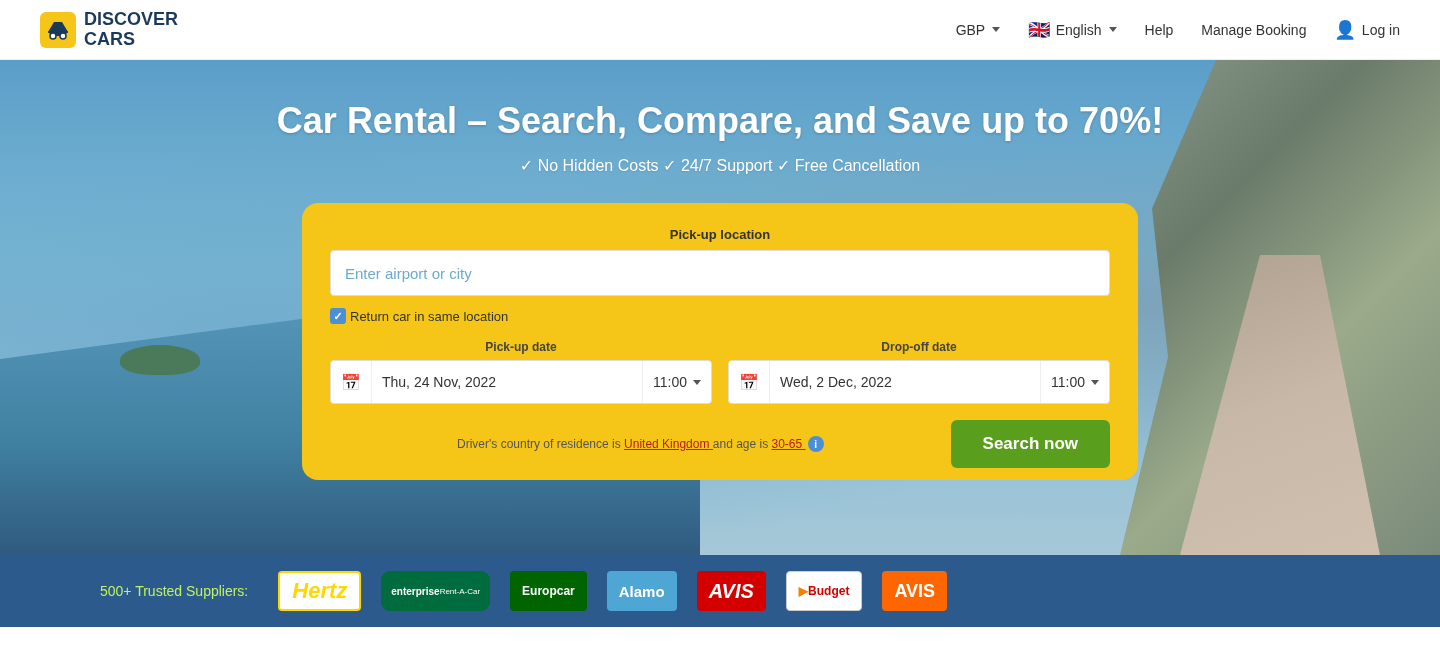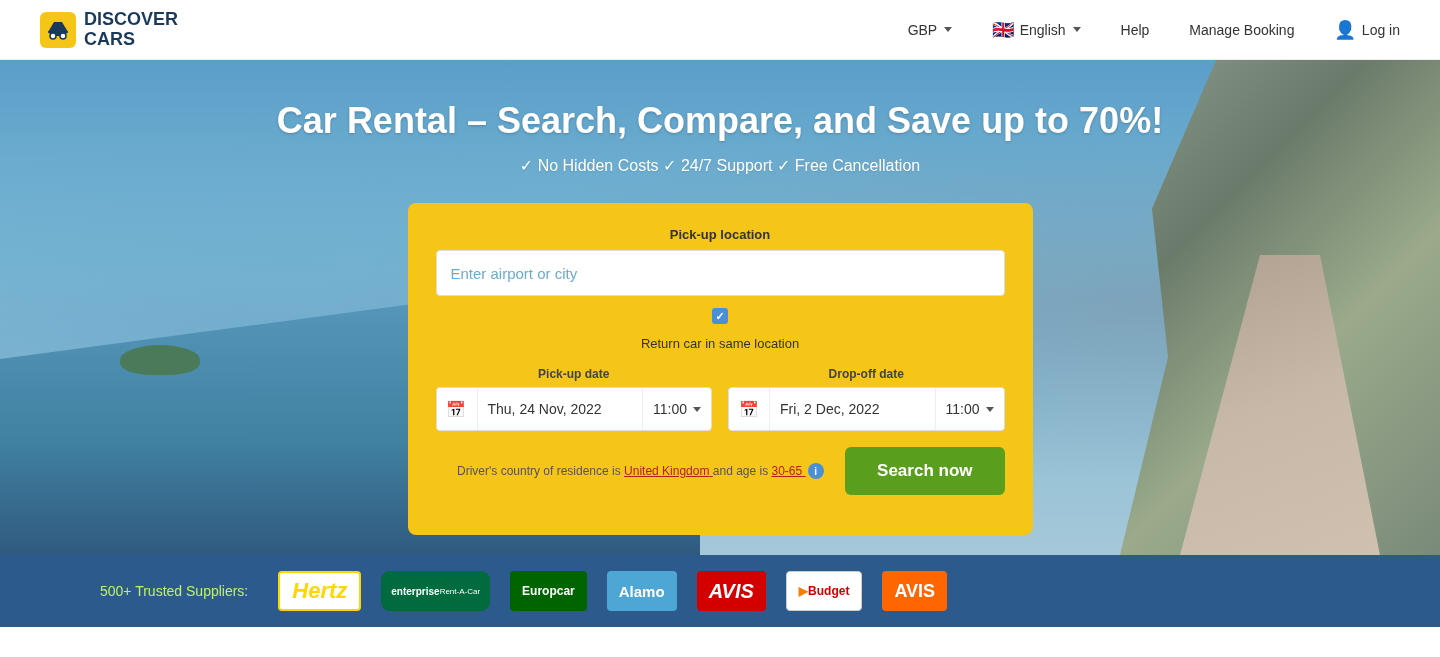--- a/index.html
+++ b/index.html
@@ -30,21 +30,21 @@
     .logo-text {
       font-size: 18px;
       font-weight: 800;
       color: #1a3a5c;
       line-height: 1.1;
     }
     .logo-text span { display: block; }
     .header-nav {
       display: flex;
       align-items: center;
-      gap: 40px;
+      gap: 28px;
     }
     .header-nav-item {
       display: flex;
       align-items: center;
       gap: 5px;
       font-size: 14px;
       color: #333;
       cursor: pointer;
       text-decoration: none;
     }
@@ -135,23 +135,23 @@
     .hero-subtitle {
       font-size: 16px;
       color: #fff;
       margin-bottom: 28px;
       text-shadow: 0 1px 2px rgba(0,0,0,0.1);
     }
 
     
     .search-box {
       background: #f5c518;
-      border-radius: 8px;
-      padding: 24px 28px 40px;
-      width: 625px;
+      border-radius: 16px;
+      padding: 24px 28px 12px;
+      width: 836px;
       margin: 0 auto;
       position: relative;
       z-index: 5;
     }
     .search-label {
       font-size: 13px;
       font-weight: 600;
       color: #333;
       margin-bottom: 8px;
     }
@@ -166,23 +166,22 @@
       padding: 0 14px;
       font-size: 15px;
       color: #6aabcf;
       outline: none;
       background: #fff;
     }
     .search-input::placeholder { color: #6aabcf; }
     .checkbox-row {
       display: flex;
       align-items: center;
-      gap: 12px;
+      gap: 4px;
       margin-bottom: 16px;
-      flex-direction: column;
     }
     .checkbox-box {
       width: 16px;
       height: 16px;
       background: #4a90d9;
       border-radius: 3px;
       display: flex;
       align-items: center;
       justify-content: center;
       flex-shrink: 0;
@@ -410,21 +409,21 @@
             </div>
           </div>
         </div>
 
         <div class="date-col">
           <div class="date-col-label">Drop-off date</div>
           <div class="date-input-group">
             <div class="date-icon-wrap">
               <span class="cal-icon">📅</span>
             </div>
-            <div class="date-value">Fri, 2 Dec, 2022</div>
+            <div class="date-value">Wed, 2 Dec, 2022</div>
             <div class="time-select">
               <span>11:00</span>
               <span class="chevron-down"></span>
             </div>
           </div>
         </div>
       </div>
       <div class="bottom-row">
         <div class="driver-info">
           <span>Driver's country of residence is</span>

